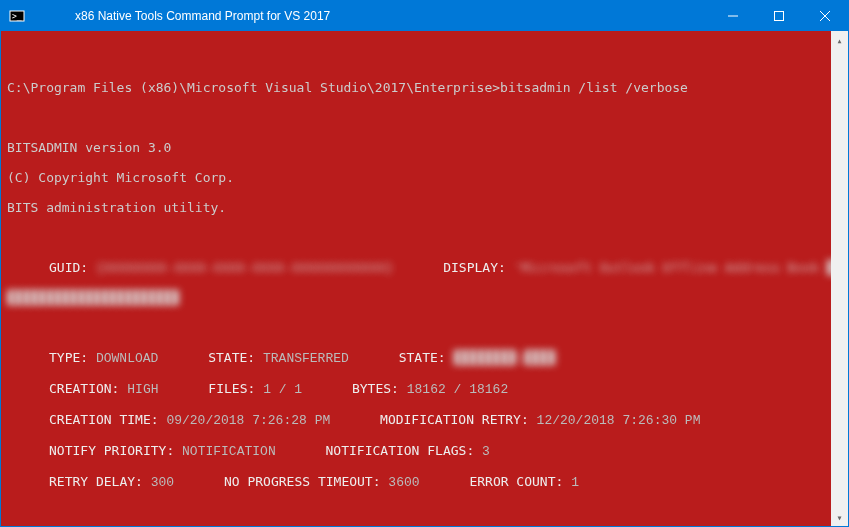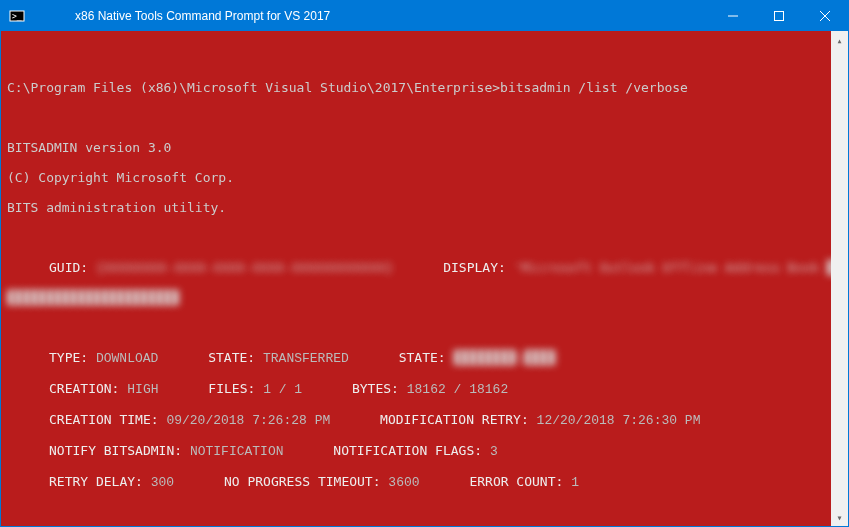--- a/index.html
+++ b/index.html
@@ -132,21 +132,21 @@
 <span class="line">BITSADMIN version 3.0</span>
 <span class="line">(C) Copyright Microsoft Corp.</span>
 <span class="line">BITS administration utility.</span>
 <span class="line"> </span>
 <span class="line"><span class="label seg">GUID:</span> <span class="blur seg">{XXXXXXXX-XXXX-XXXX-XXXX-XXXXXXXXXXXX}</span> <span class="label seg">DISPLAY:</span> <span class="blur seg">'Microsoft Outlook Offline Address Book ██████████████████████'</span></span>
 <span class="line"><span class="blur seg">██████████████████████</span></span>
 <span class="line"> </span>
 <span class="line"><span class="label seg">TYPE:</span> <span class="val seg">DOWNLOAD</span> <span class="label seg">STATE:</span> <span class="val seg">TRANSFERRED</span> <span class="label seg">STATE:</span> <span class="blur seg">████████\████</span></span>
 <span class="line"><span class="label seg">CREATION:</span> <span class="val seg">HIGH</span> <span class="label seg">FILES:</span> <span class="val seg">1 / 1</span> <span class="label seg">BYTES:</span> <span class="val seg">18162 / 18162</span></span>
 <span class="line"><span class="label seg">CREATION TIME:</span> <span class="val seg">09/20/2018 7:26:28 PM</span> <span class="label seg">MODIFICATION RETRY:</span> <span class="val seg">12/20/2018 7:26:30 PM</span></span>
-<span class="line"><span class="label seg">NOTIFY BITSADMIN:</span> <span class="val seg">NOTIFICATION</span> <span class="label seg">NOTIFICATION FLAGS:</span> <span class="val seg">3</span></span>
+<span class="line"><span class="label seg">NOTIFY PRIORITY:</span> <span class="val seg">NOTIFICATION</span> <span class="label seg">NOTIFICATION FLAGS:</span> <span class="val seg">3</span></span>
 <span class="line"><span class="label seg">RETRY DELAY:</span> <span class="val seg">300</span> <span class="label seg">NO PROGRESS TIMEOUT:</span> <span class="val seg">3600</span> <span class="label seg">ERROR COUNT:</span> <span class="val seg">1</span></span>
 
 
 
 
 
 
 
 
 

